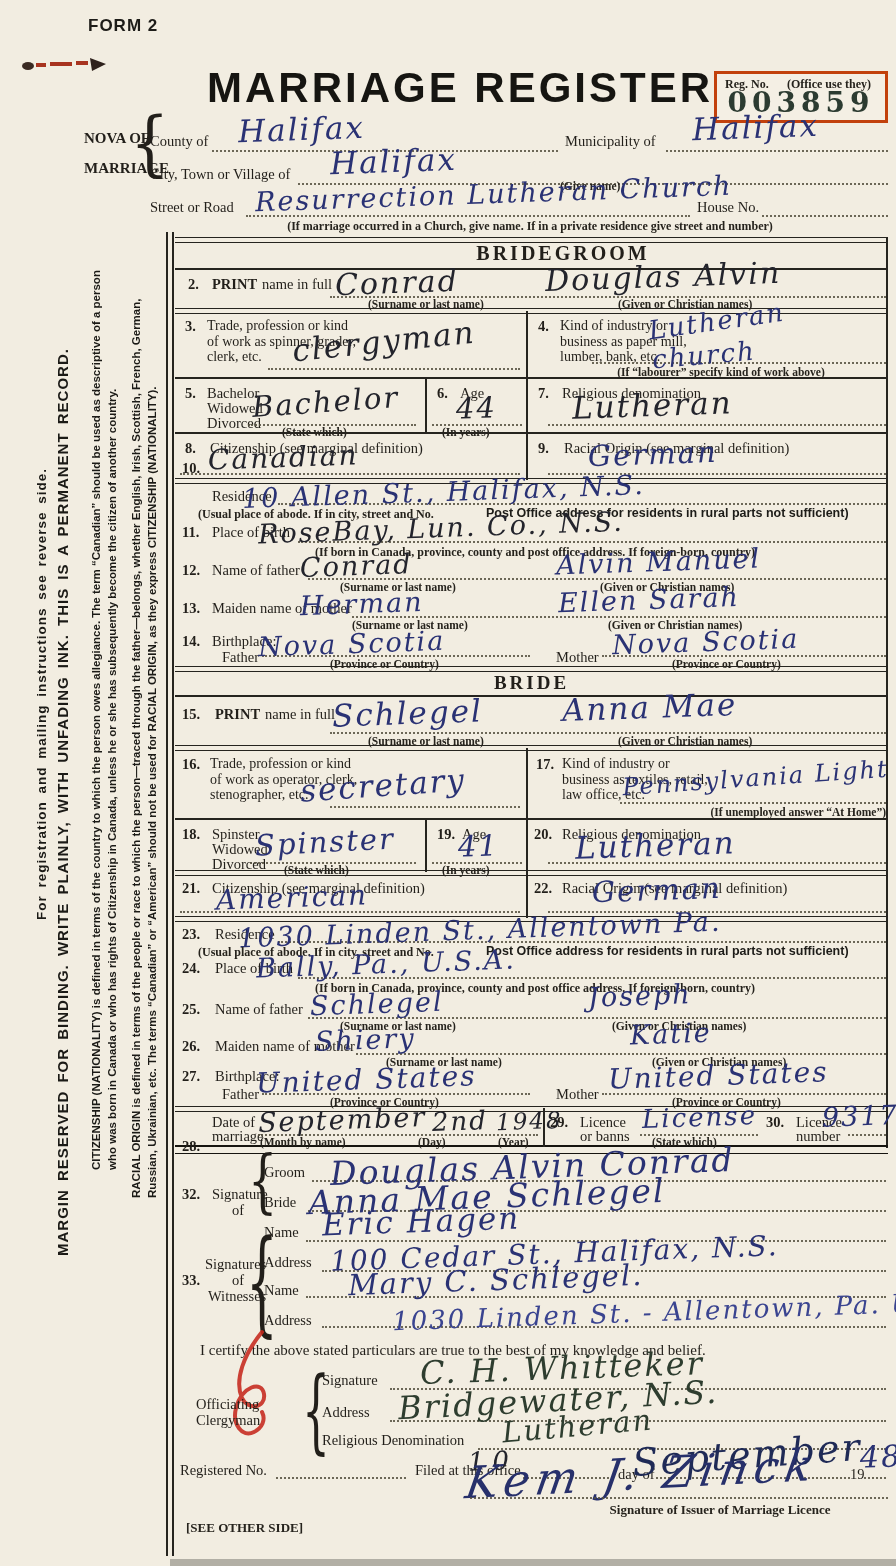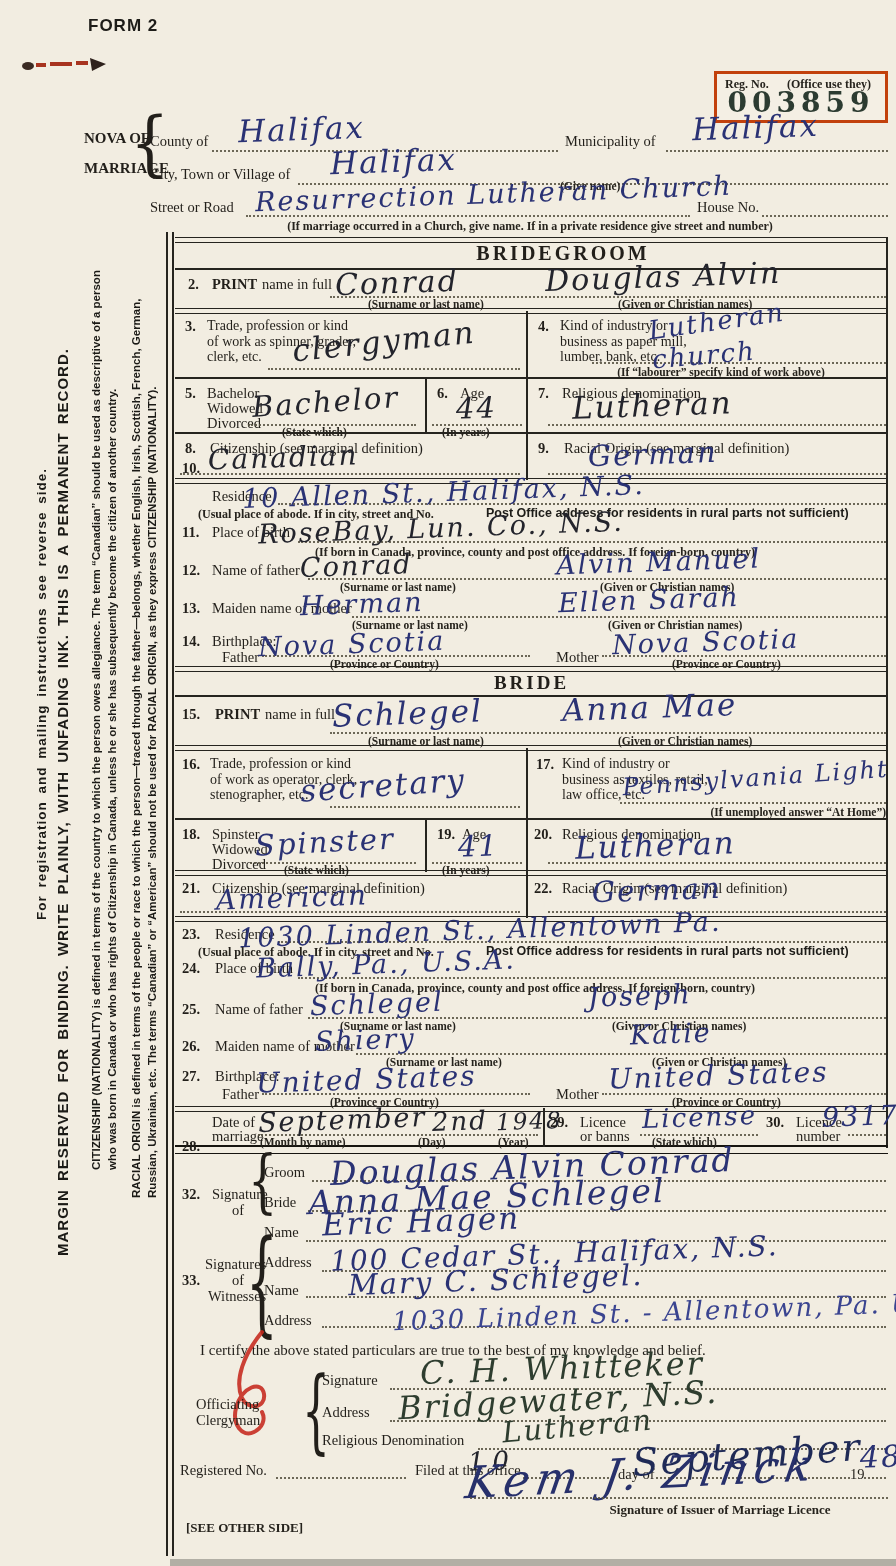--- a/index.html
+++ b/index.html
@@ -35,20 +35,21 @@
 
   <div class="abs title" style="left:88px;top:16px;font-size:17px;letter-spacing:1px;">FORM 2</div>
 
   <svg class="abs" style="left:20px;top:52px;" width="100" height="24">
     <ellipse cx="8" cy="14" rx="6" ry="4" fill="#3a2a22"></ellipse>
     <path d="M16,13 h10 M30,12 h22 M56,11 h12" stroke="#a83420" stroke-width="4" fill="none"></path>
     <path d="M70,6 l16,6 l-14,7 z" fill="#2e211c"></path>
   </svg>
 
 
+  <div class="abs title" style="left:180px;top:64px;width:560px;font-size:42px;text-align:center;color:#161511;">MARRIAGE REGISTER</div>
 
   <div class="abs" style="left:714px;top:71px;width:168px;height:46px;border:3px solid #c2410c;background:#f4efe4;">
     <span class="abs sub" style="left:8px;top:3px;font-size:12px;">Reg. No.</span>
     <span class="abs sub" style="left:70px;top:3px;font-size:12px;">(Office use they)</span>
     <span class="abs stamp" style="left:0;top:12px;width:168px;text-align:center;font-size:28px;">003859</span>
   </div>
 
   <div class="abs lbl b" style="left:84px;top:130px;font-size:15px;">NOVA OF</div>
   <div class="abs lbl b" style="left:84px;top:160px;font-size:15px;">MARRIAGE</div>
   <span class="abs brace" style="left:130px;top:112px;font-size:62px;transform:scaleY(1.15);">{</span>

